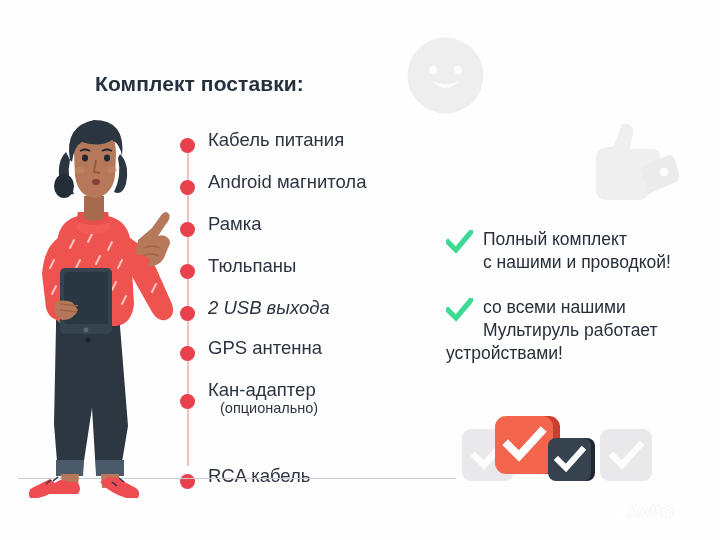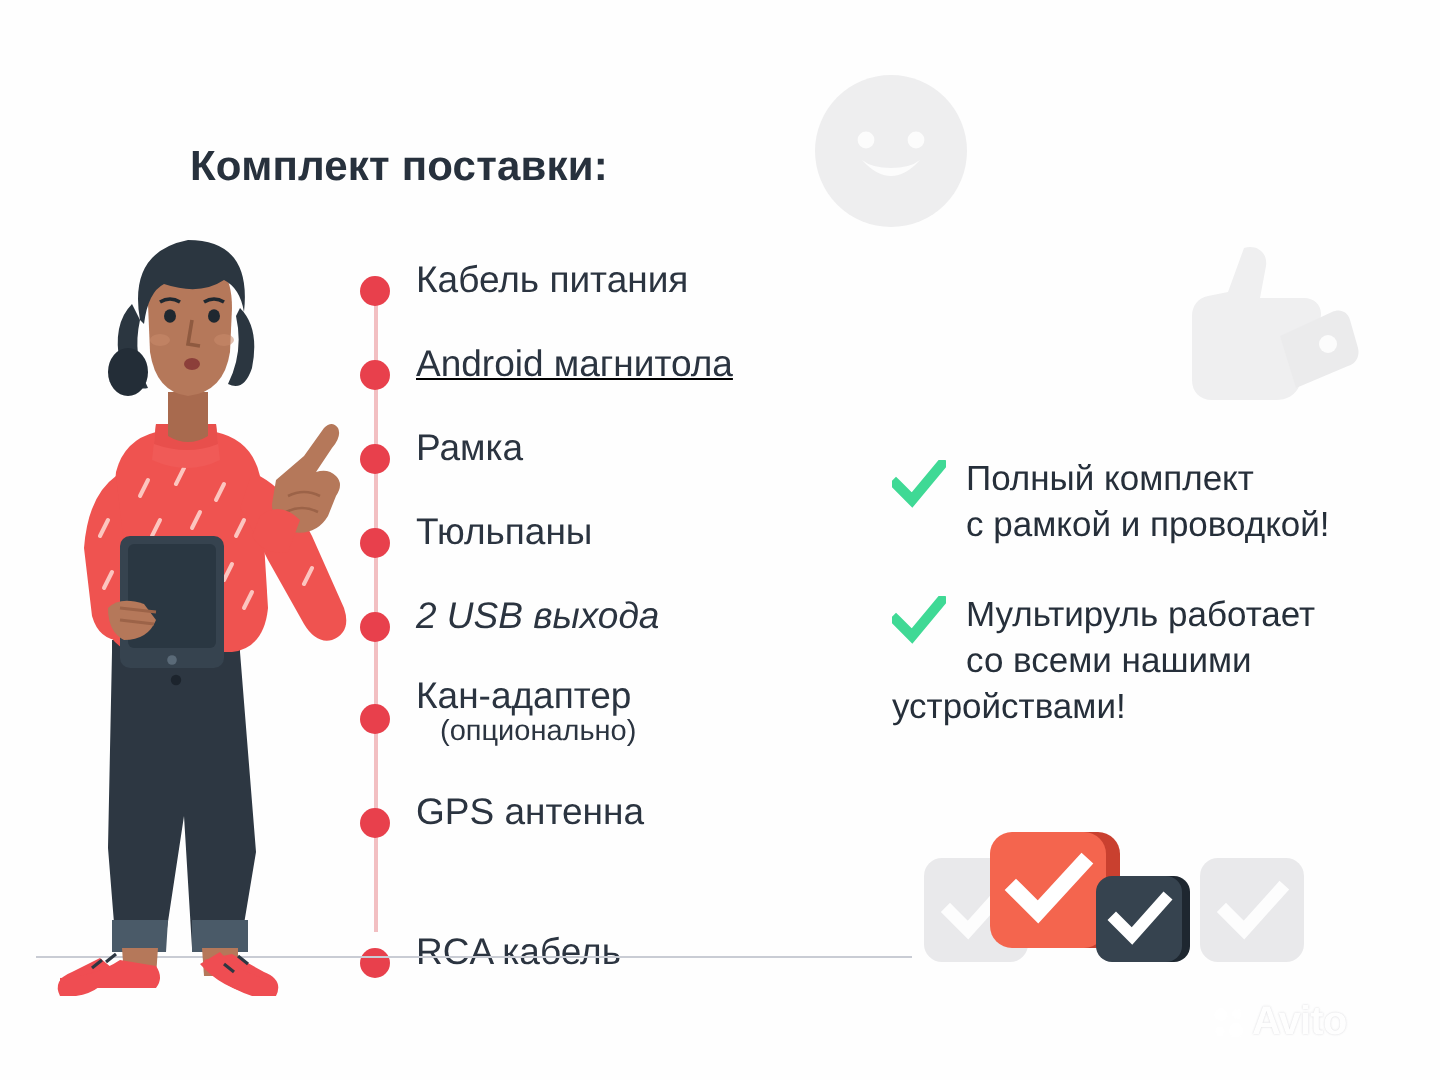--- a/index.html
+++ b/index.html
@@ -201,77 +201,77 @@
   <div id="page-title">Комплект поставки:</div>
 
   <div id="spec-list">
     <div id="timeline-rail"></div>
 
     <div class="spec-item" style="min-height:42px;">
       <span class="spec-dot"></span>
       <div class="spec-label">Кабель питания</div>
     </div>
 
-    <div class="spec-item" style="min-height:42px;text-decoration:underline;">
+    <div class="spec-item" style="min-height:42px;">
       <span class="spec-dot"></span>
       <div class="spec-label">Android магнитола</div>
     </div>
 
     <div class="spec-item" style="min-height:42px;">
       <span class="spec-dot"></span>
       <div class="spec-label">Рамка</div>
     </div>
 
     <div class="spec-item" style="min-height:42px;">
       <span class="spec-dot"></span>
       <div class="spec-label">Тюльпаны</div>
     </div>
 
     <div class="spec-item" style="min-height:40px;font-style:italic;">
       <span class="spec-dot"></span>
       <div class="spec-label">2 USB выхода</div>
+    </div>
+
+    <div class="spec-item" style="min-height:42px;">
+      <span class="spec-dot"></span>
+      <div class="spec-label">GPS антенна</div>
     </div>
 
     <div class="spec-item sub-wrap">
       <span class="spec-dot" style="top:14px;"></span>
       <div class="spec-label">Кан-адаптер</div>
       <div class="spec-sub">(опционально)</div>
-    </div>
-
-    <div class="spec-item" style="min-height:42px;">
-      <span class="spec-dot"></span>
-      <div class="spec-label">GPS антенна</div>
     </div>
 
     <div class="spec-item" style="min-height:40px;margin-top:28px;">
       <span class="spec-dot"></span>
       <div class="spec-label">RCA кабель</div>
     </div>
   </div>
 
   <div id="benefits">
 
     <div class="benefit">
       <span class="benefit-check">
         <svg viewBox="0 0 27 24" width="27" height="24">
           <path d="M2 12 L10 20 L25 2" stroke="#3fd995" stroke-width="5.2" fill="none" stroke-linecap="square" stroke-linejoin="miter"></path>
         </svg>
       </span>
       <div class="benefit-text">Полный комплект</div>
-      <div class="benefit-text">с рамкой и проводкой!</div>
+      <div class="benefit-text">с нашими и проводкой!</div>
     </div>
 
     <div class="benefit" style="margin-top:22px;">
       <span class="benefit-check">
         <svg viewBox="0 0 27 24" width="27" height="24">
           <path d="M2 12 L10 20 L25 2" stroke="#3fd995" stroke-width="5.2" fill="none" stroke-linecap="square" stroke-linejoin="miter"></path>
         </svg>
       </span>
+      <div class="benefit-text">со всеми нашими</div>
       <div class="benefit-text">Мультируль работает</div>
-      <div class="benefit-text">со всеми нашими</div>
       <div class="benefit-text" style="padding-left:0;margin-left:-37px;">устройствами!</div>
     </div>
 
   </div>
 
   <div id="checkbox-cluster">
     <div class="cb cb-grey1">
       <svg viewBox="0 0 52 52" width="52" height="52">
         <path d="M13 27 L22 36 L40 16" stroke="#fdfdfd" stroke-width="6.5" fill="none" stroke-linecap="square"></path>
       </svg>

